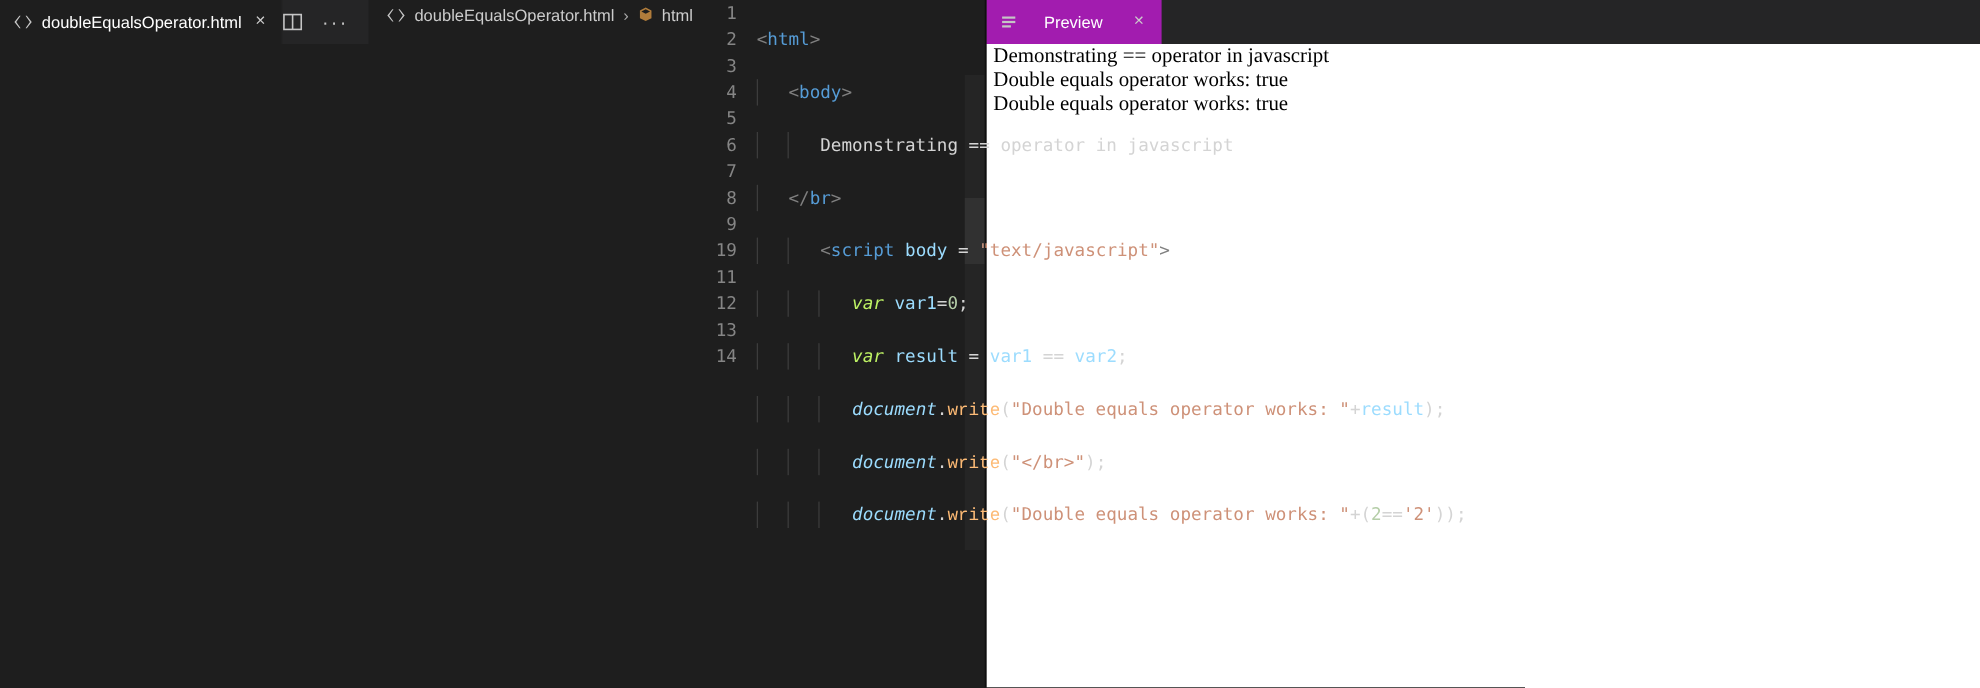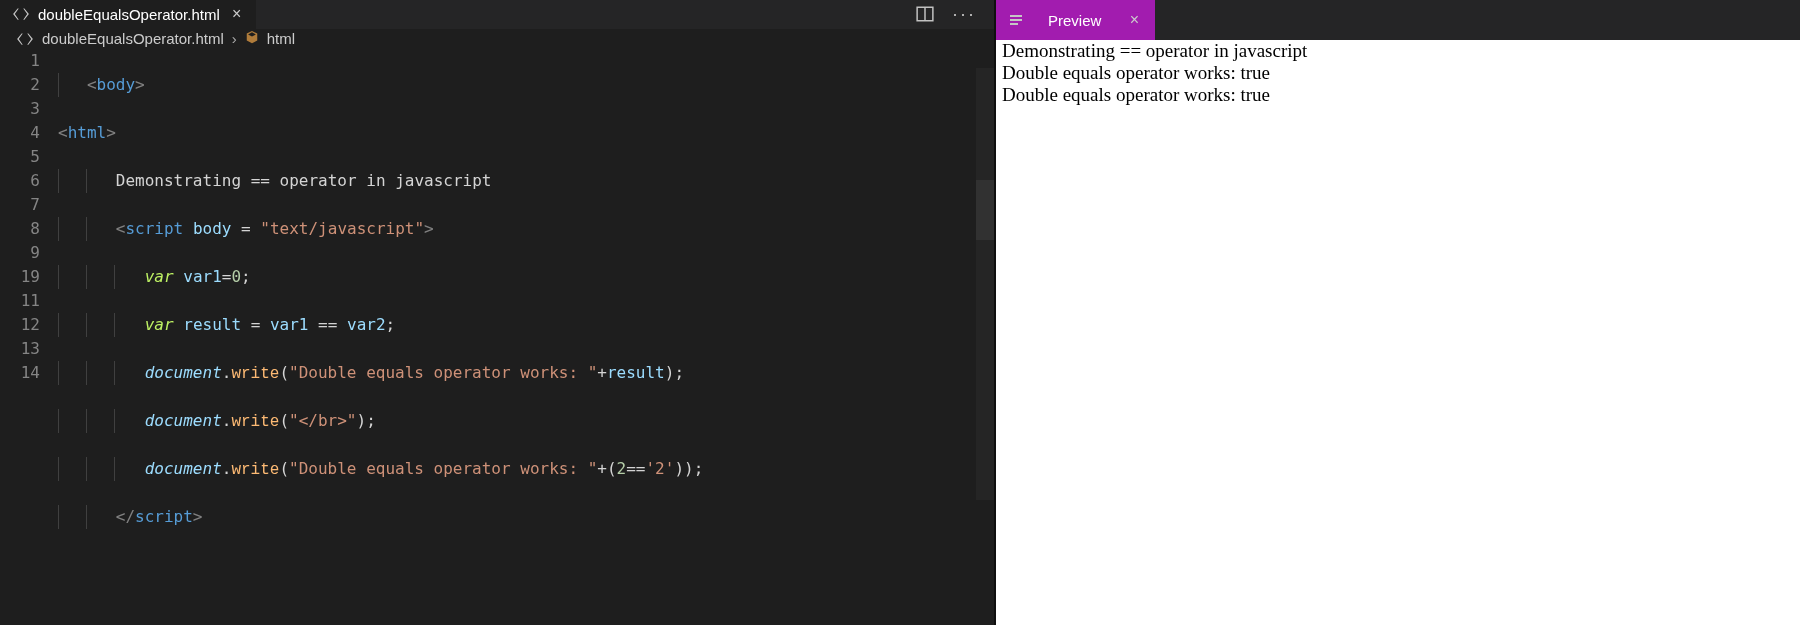--- a/index.html
+++ b/index.html
@@ -6,24 +6,23 @@
   body {
     font-family: -apple-system, BlinkMacSystemFont, "Segoe UI", sans-serif;
     background: #1e1e1e;
     color: #cccccc;
     width: 1800px;
     height: 625px;
     overflow: hidden;
     display: flex;
   }
   .editor-pane {
-    width: 994px;
+    width: 895px;
     height: 100%;
     display: flex;
-    flex-direction: column;
     background: #1e1e1e;
     position: relative;
   }
   .tab-bar {
     height: 40px;
     background: #252526;
     display: flex;
     align-items: center;
     justify-content: space-between;
   }
@@ -193,30 +192,30 @@
       <div>7</div>
       <div>8</div>
       <div>9</div>
       <div>19</div>
       <div>11</div>
       <div>12</div>
       <div>13</div>
       <div>14</div>
     </div>
     <div class="code">
+<div class="code-line"><span class="pun">&lt;</span><span class="tagc">html</span><span class="pun">&gt;</span></div>
 <div class="code-line"><span class="ig a"></span>   <span class="pun">&lt;</span><span class="tagc">body</span><span class="pun">&gt;</span></div>
-<div class="code-line"><span class="pun">&lt;</span><span class="tagc">html</span><span class="pun">&gt;</span></div>
 <div class="code-line"><span class="ig a"></span><span class="ig b"></span>      <span class="plain">Demonstrating == operator in javascript</span></div>
+<div class="code-line"><span class="ig a"></span>   <span class="pun">&lt;/</span><span class="tagc">br</span><span class="pun">&gt;</span></div>
 <div class="code-line"><span class="ig a"></span><span class="ig b"></span>      <span class="pun">&lt;</span><span class="tagc">script</span> <span class="attr">body</span><span class="plain"> = </span><span class="str">"text/javascript"</span><span class="pun">&gt;</span></div>
 <div class="code-line"><span class="ig a"></span><span class="ig b"></span><span class="ig c"></span>         <span class="kw">var</span><span class="var"> var1</span><span class="plain">=</span><span class="num">0</span><span class="plain">;</span></div>
 <div class="code-line"><span class="ig a"></span><span class="ig b"></span><span class="ig c"></span>         <span class="kw">var</span><span class="var"> result </span><span class="plain">= </span><span class="var">var1 </span><span class="plain">== </span><span class="var">var2</span><span class="plain">;</span></div>
 <div class="code-line"><span class="ig a"></span><span class="ig b"></span><span class="ig c"></span>         <span class="obj">document</span><span class="plain">.</span><span class="fn">write</span><span class="plain">(</span><span class="str">"Double equals operator works: "</span><span class="plain">+</span><span class="var">result</span><span class="plain">)</span><span class="plain">;</span></div>
 <div class="code-line"><span class="ig a"></span><span class="ig b"></span><span class="ig c"></span>         <span class="obj">document</span><span class="plain">.</span><span class="fn">write</span><span class="plain">(</span><span class="str">"&lt;/br&gt;"</span><span class="plain">)</span><span class="plain">;</span></div>
 <div class="code-line"><span class="ig a"></span><span class="ig b"></span><span class="ig c"></span>         <span class="obj">document</span><span class="plain">.</span><span class="fn">write</span><span class="plain">(</span><span class="str">"Double equals operator works: "</span><span class="plain">+(</span><span class="num">2</span><span class="plain">==</span><span class="str">'2'</span><span class="plain">))</span><span class="plain">;</span></div>
-<div class="code-line"><span class="ig a"></span><span class="ig b"></span>      <span class="pun">&lt;/</span><span class="tagc">script</span><span class="pun">&gt;</span></div>
 
 
     </div>
   </div>
 
   <div class="minimap"></div>
   <div class="minimap-view"></div>
 </div>
 
 <div class="divider"></div>

